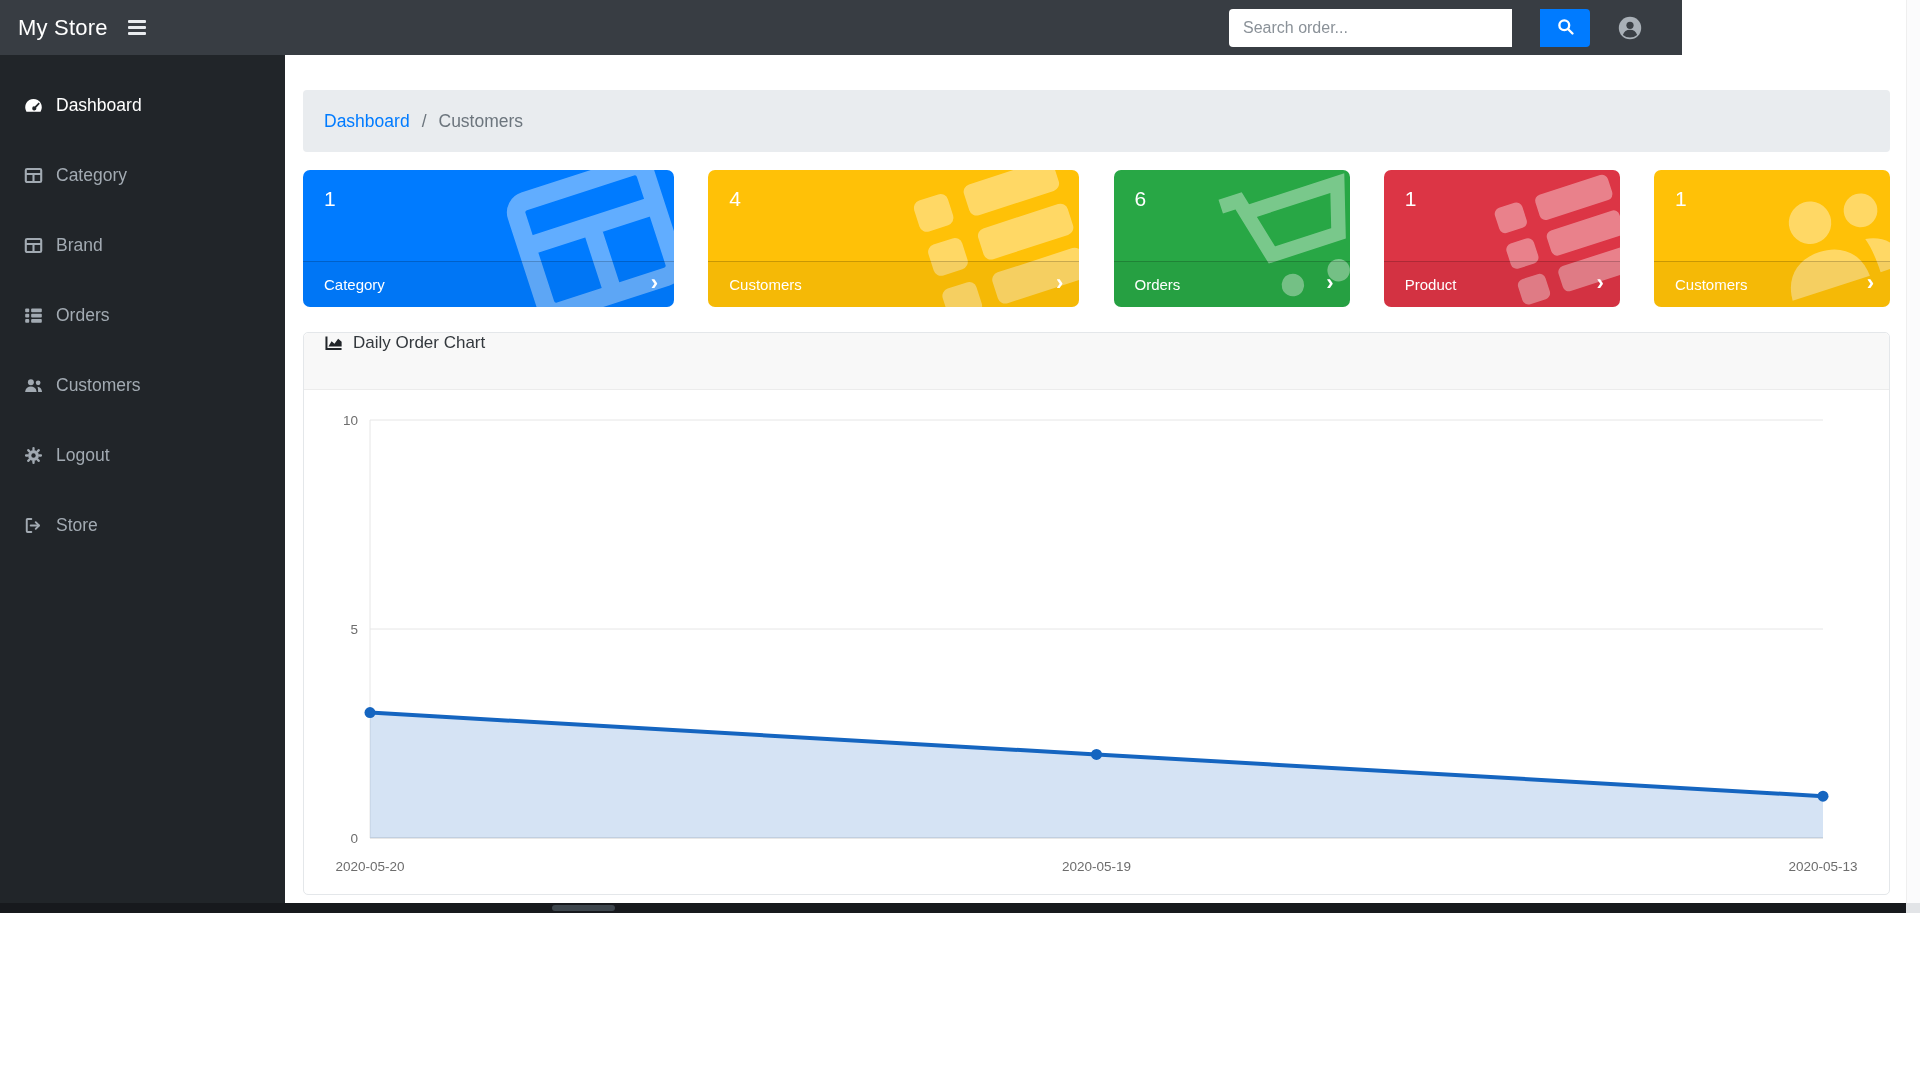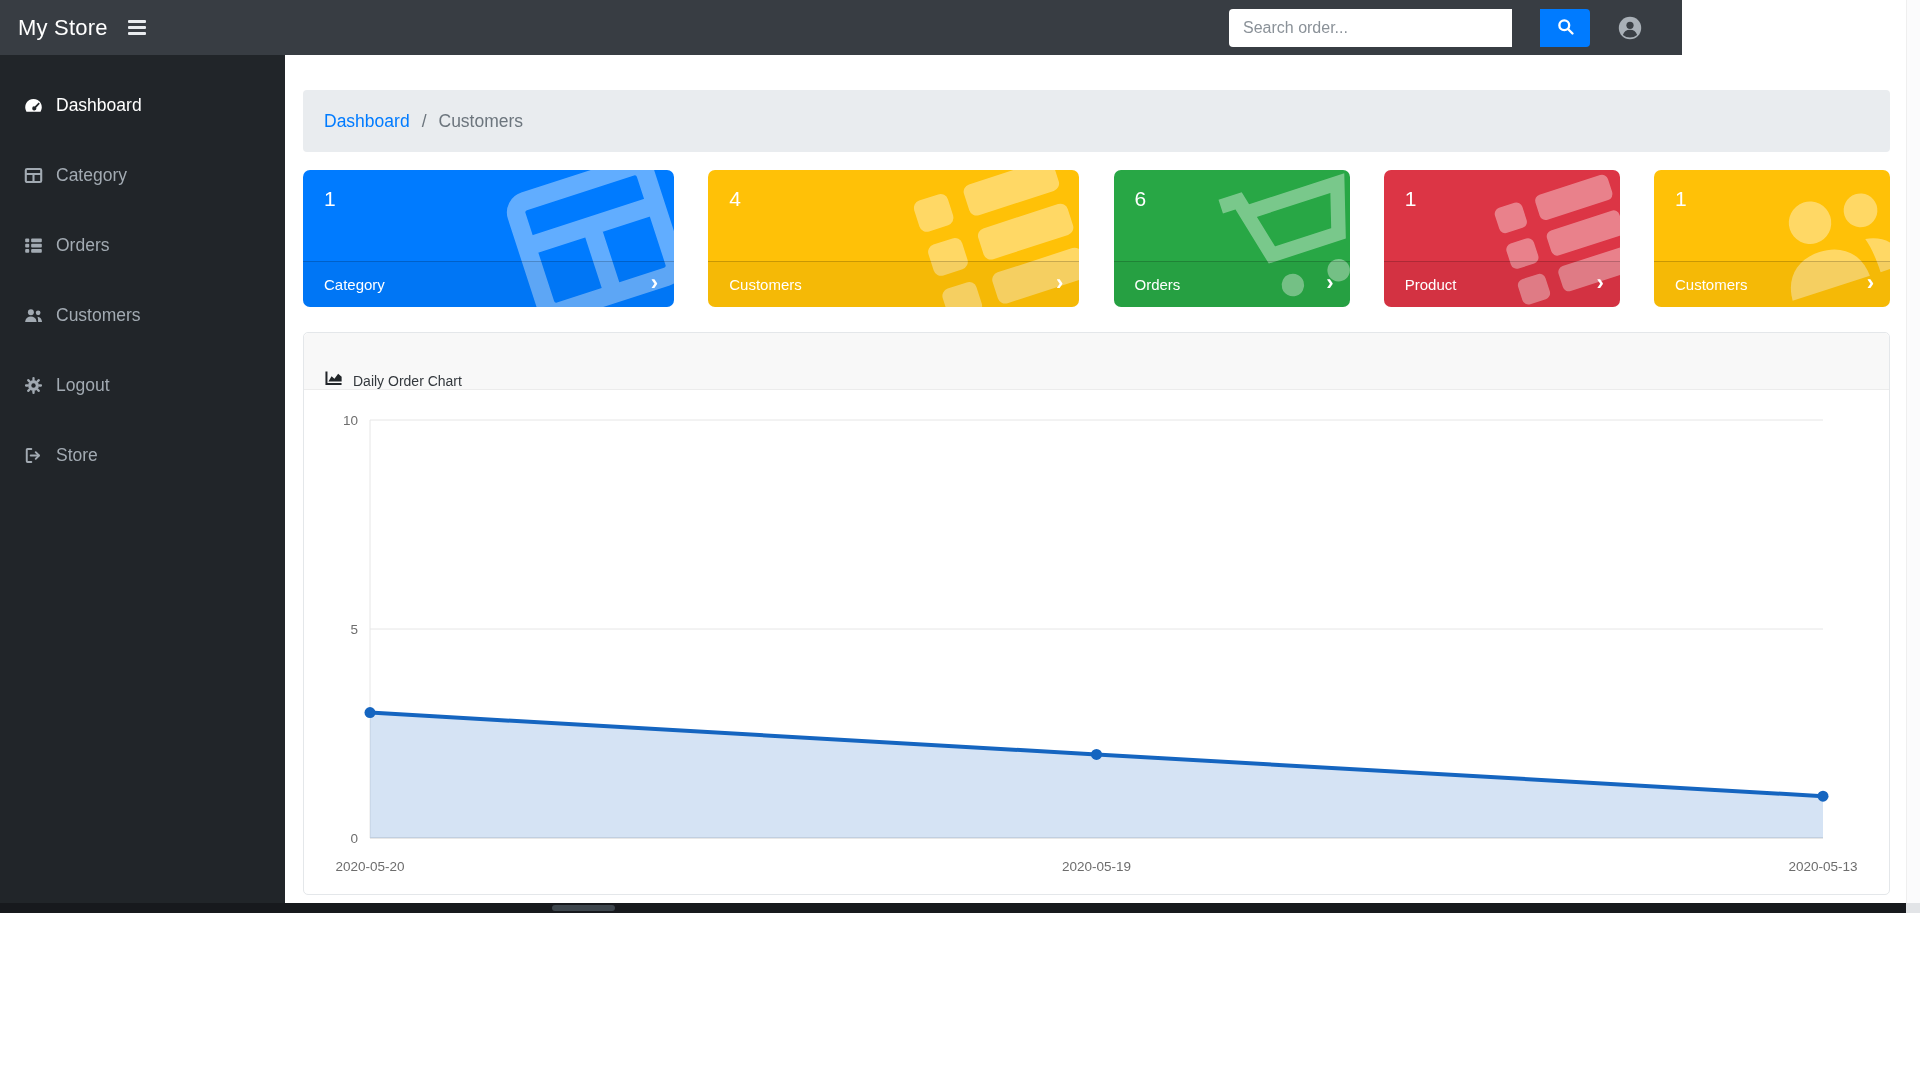--- a/index.html
+++ b/index.html
@@ -46,21 +46,21 @@
   .stat-icon { position:absolute; top:50%; right:-14px; transform:translateY(-50%) rotate(-18deg); opacity:.38; color:#fff; z-index:1; }
   .stat-card.wide .stat-icon  { width:185px; height:185px; }
   .stat-card.narrow .stat-icon{ width:150px; height:150px; right:-20px; }
   .stat-icon svg { width:100%; height:100%; }
   .stat-footer { position:absolute; left:0; bottom:0; width:100%; height:46px; background:rgba(0,0,0,0.04); border-top:1px solid rgba(0,0,0,0.18); display:flex; align-items:center; justify-content:space-between; padding:0 16px 0 21px; z-index:2; cursor:pointer; }
   .stat-label { font-size:15px; }
   .stat-chev { font-size:22px; font-weight:bold; line-height:1; padding-bottom:3px; }
 
   
   .chart-card { margin:25px 16px 0 18px; height:563px; border:1px solid #e4e7ea; border-radius:5px; background:#fff; }
-  .chart-header { height:57px; background:#f8f8f8; border-bottom:1px solid #ececec; border-radius:5px 5px 0 0; display:flex; align-items:flex-end; padding-left:19px; font-size:14px; color:#33383d; }
+  .chart-header { height:57px; background:#f8f8f8; border-bottom:1px solid #ececec; border-radius:5px 5px 0 0; display:flex; align-items:flex-start; padding-left:19px; font-size:17px; color:#33383d; }
   .chart-header .h-icon { width:21px; height:21px; margin-right:9px; color:#212529; }
   .chart-header .h-icon svg { width:21px; height:21px; }
   .chart-body { position:relative; height:503px; }
 
   
   .bottom-strip { position:absolute; left:0; top:903px; width:1906px; height:10px; background:#17191d; z-index:50; }
   .h-thumb { position:absolute; left:552px; top:2px; width:63px; height:6px; background:#3e464d; border-radius:3px; cursor:pointer; }
   .scroll-corner { position:absolute; left:1906px; top:903px; width:14px; height:10px; background:#e2e4e7; z-index:50; }
 </style>
 </head>
@@ -102,20 +102,29 @@
       <span class="s-label">Dashboard</span>
     </div>
       <div class="side-item">
       <span class="s-icon">
           <svg viewBox="0 0 24 24" fill="none" stroke="currentColor" stroke-width="2.4">
             <rect x="3.2" y="4.5" width="17.6" height="15" rx="1.5"></rect>
             <path d="M3.2 10.2h17.6M12 10.2v9.3"></path>
           </svg>
         </span>
       <span class="s-label">Category</span>
+    </div>
+      <div class="side-item">
+      <span class="s-icon">
+          <svg viewBox="0 0 24 24" fill="none" stroke="currentColor" stroke-width="2.4">
+            <rect x="3.2" y="4.5" width="17.6" height="15" rx="1.5"></rect>
+            <path d="M3.2 10.2h17.6M12 10.2v9.3"></path>
+          </svg>
+        </span>
+      <span class="s-label">Brand</span>
     </div>
       <div class="side-item">
       <span class="s-icon">
           <svg viewBox="0 0 24 24" fill="currentColor">
             <rect x="2.5" y="4" width="4.6" height="4.2" rx="1"></rect>
             <rect x="9.3" y="4" width="12.2" height="4.2" rx="1"></rect>
             <rect x="2.5" y="10" width="4.6" height="4.2" rx="1"></rect>
             <rect x="9.3" y="10" width="12.2" height="4.2" rx="1"></rect>
             <rect x="2.5" y="16" width="4.6" height="4.2" rx="1"></rect>
             <rect x="9.3" y="16" width="12.2" height="4.2" rx="1"></rect>

